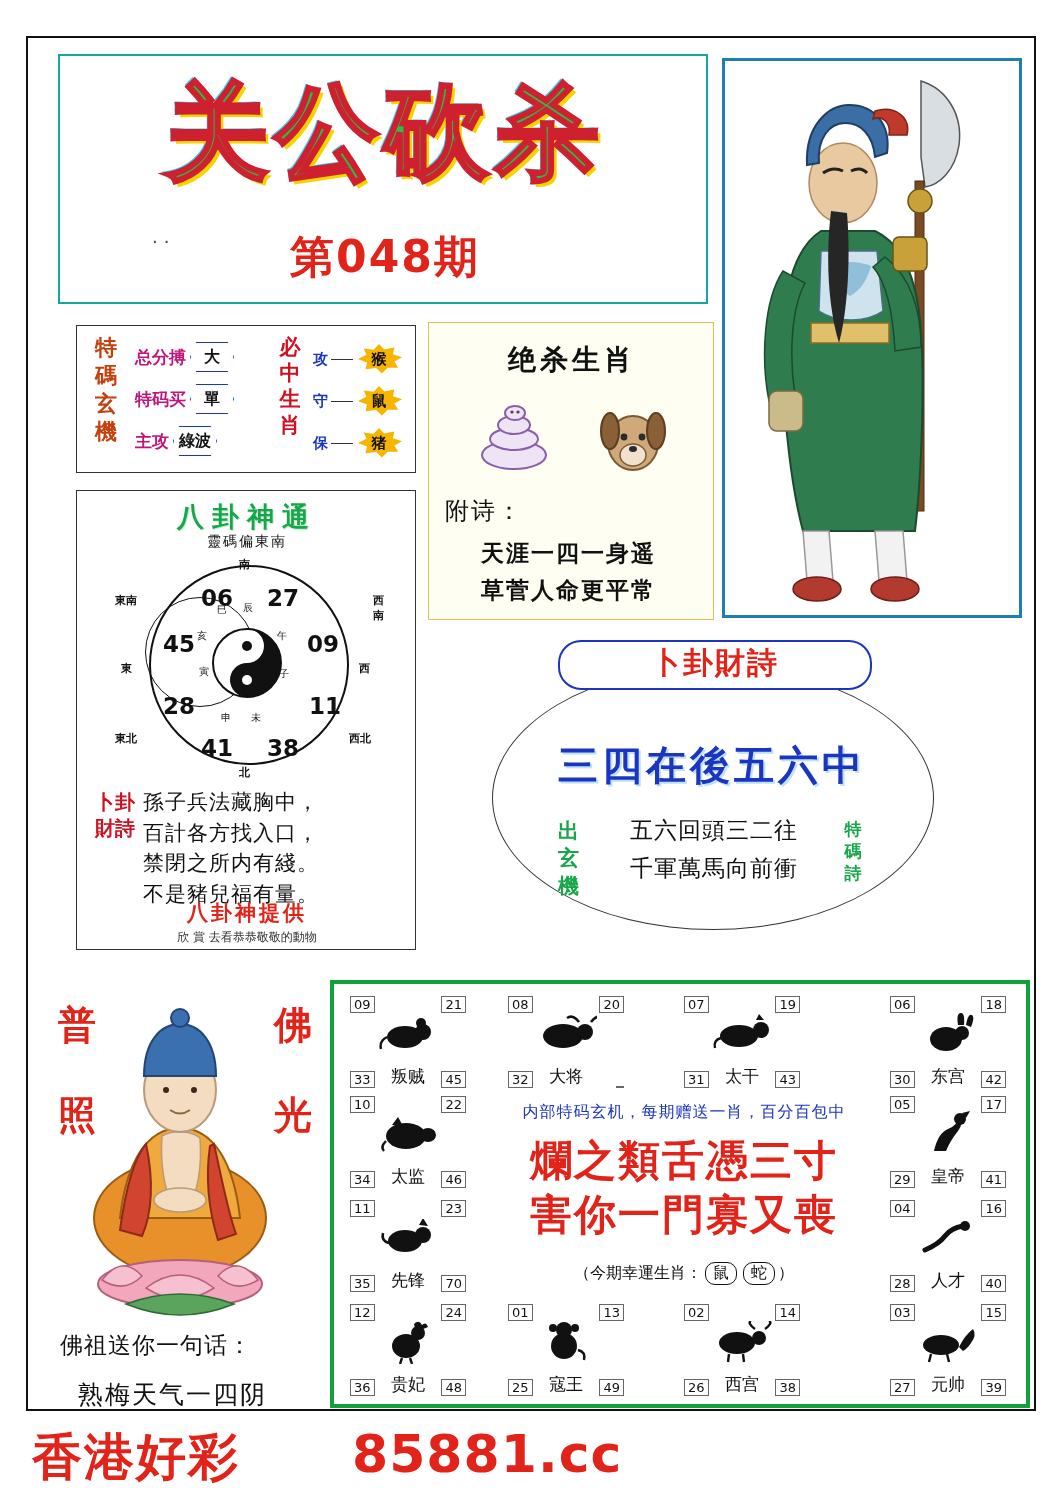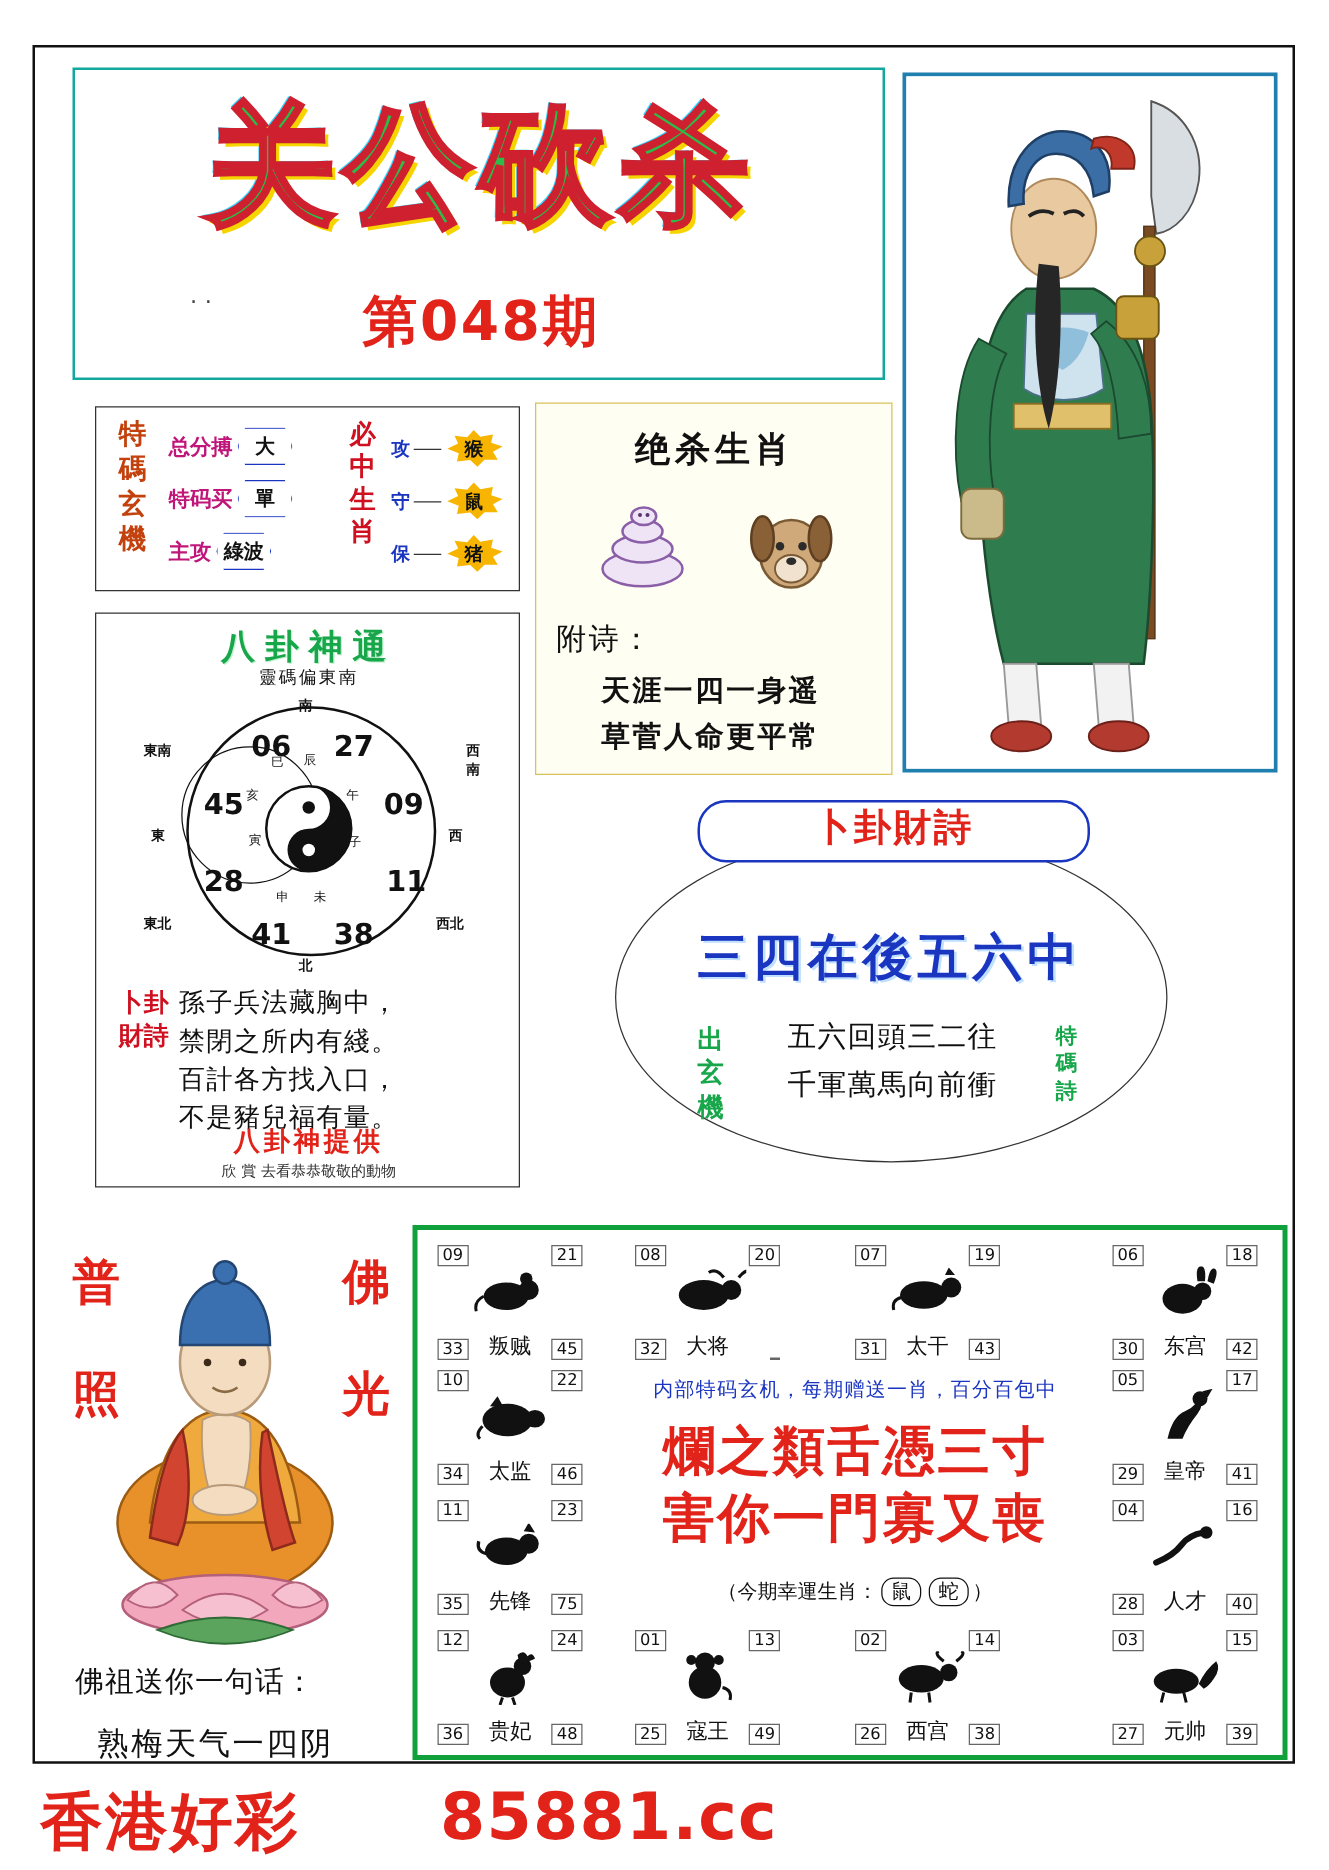--- a/index.html
+++ b/index.html
@@ -323,22 +323,22 @@
       <div class="branch" style="left:96px;top:76px;">亥</div>
       <div class="branch" style="left:150px;top:158px;">未</div>
       <div class="branch" style="left:98px;top:112px;">寅</div>
       <div class="branch" style="left:178px;top:114px;">子</div>
       <div class="branch" style="left:120px;top:158px;">申</div>
     </div>
 
     <div class="poem-tag">卜卦財詩</div>
     <div class="poem-lines">
       <div>孫子兵法藏胸中，</div>
+      <div>百計各方找入口，</div>
       <div>禁閉之所内有綫。</div>
-      <div>百計各方找入口，</div>
       <div>不是豬兒福有量。</div>
     </div>
     <div class="bagua-credit">八卦神提供</div>
     <div class="bagua-foot">欣 賞  去看恭恭敬敬的動物</div>
   </div>
 
   <div class="oval-box">
     <div class="oval"></div>
     <div class="oval-title">卜卦財詩</div>
     <div class="oval-main">三四在後五六中</div>
@@ -416,21 +416,21 @@
             <path d="M8 26 q-6 6 -2 10" stroke="#111" stroke-width="2.4" fill="none"></path>
           </svg>
       </span>
       <span class="nm">太监</span>
     </div>
 
     <div class="cell" style="left:14px;top:214px;">
       <span class="tl">11</span>
       <span class="tr">23</span>
       <span class="bl">35</span>
-      <span class="br">75</span>
+      <span class="br">70</span>
       <span class="ico">
         <svg width="58" height="38" viewBox="0 0 58 38">
             <ellipse cx="26" cy="22" rx="17" ry="11" fill="#111"></ellipse>
             <circle cx="44" cy="16" r="8" fill="#111"></circle>
             <path d="M40 6 l4 -7 l5 8z" fill="#111"></path>
             <path d="M10 24 q-8 -2 -6 -10" stroke="#111" stroke-width="2.6" fill="none"></path>
           </svg>
       </span>
       <span class="nm">先锋</span>
     </div>

